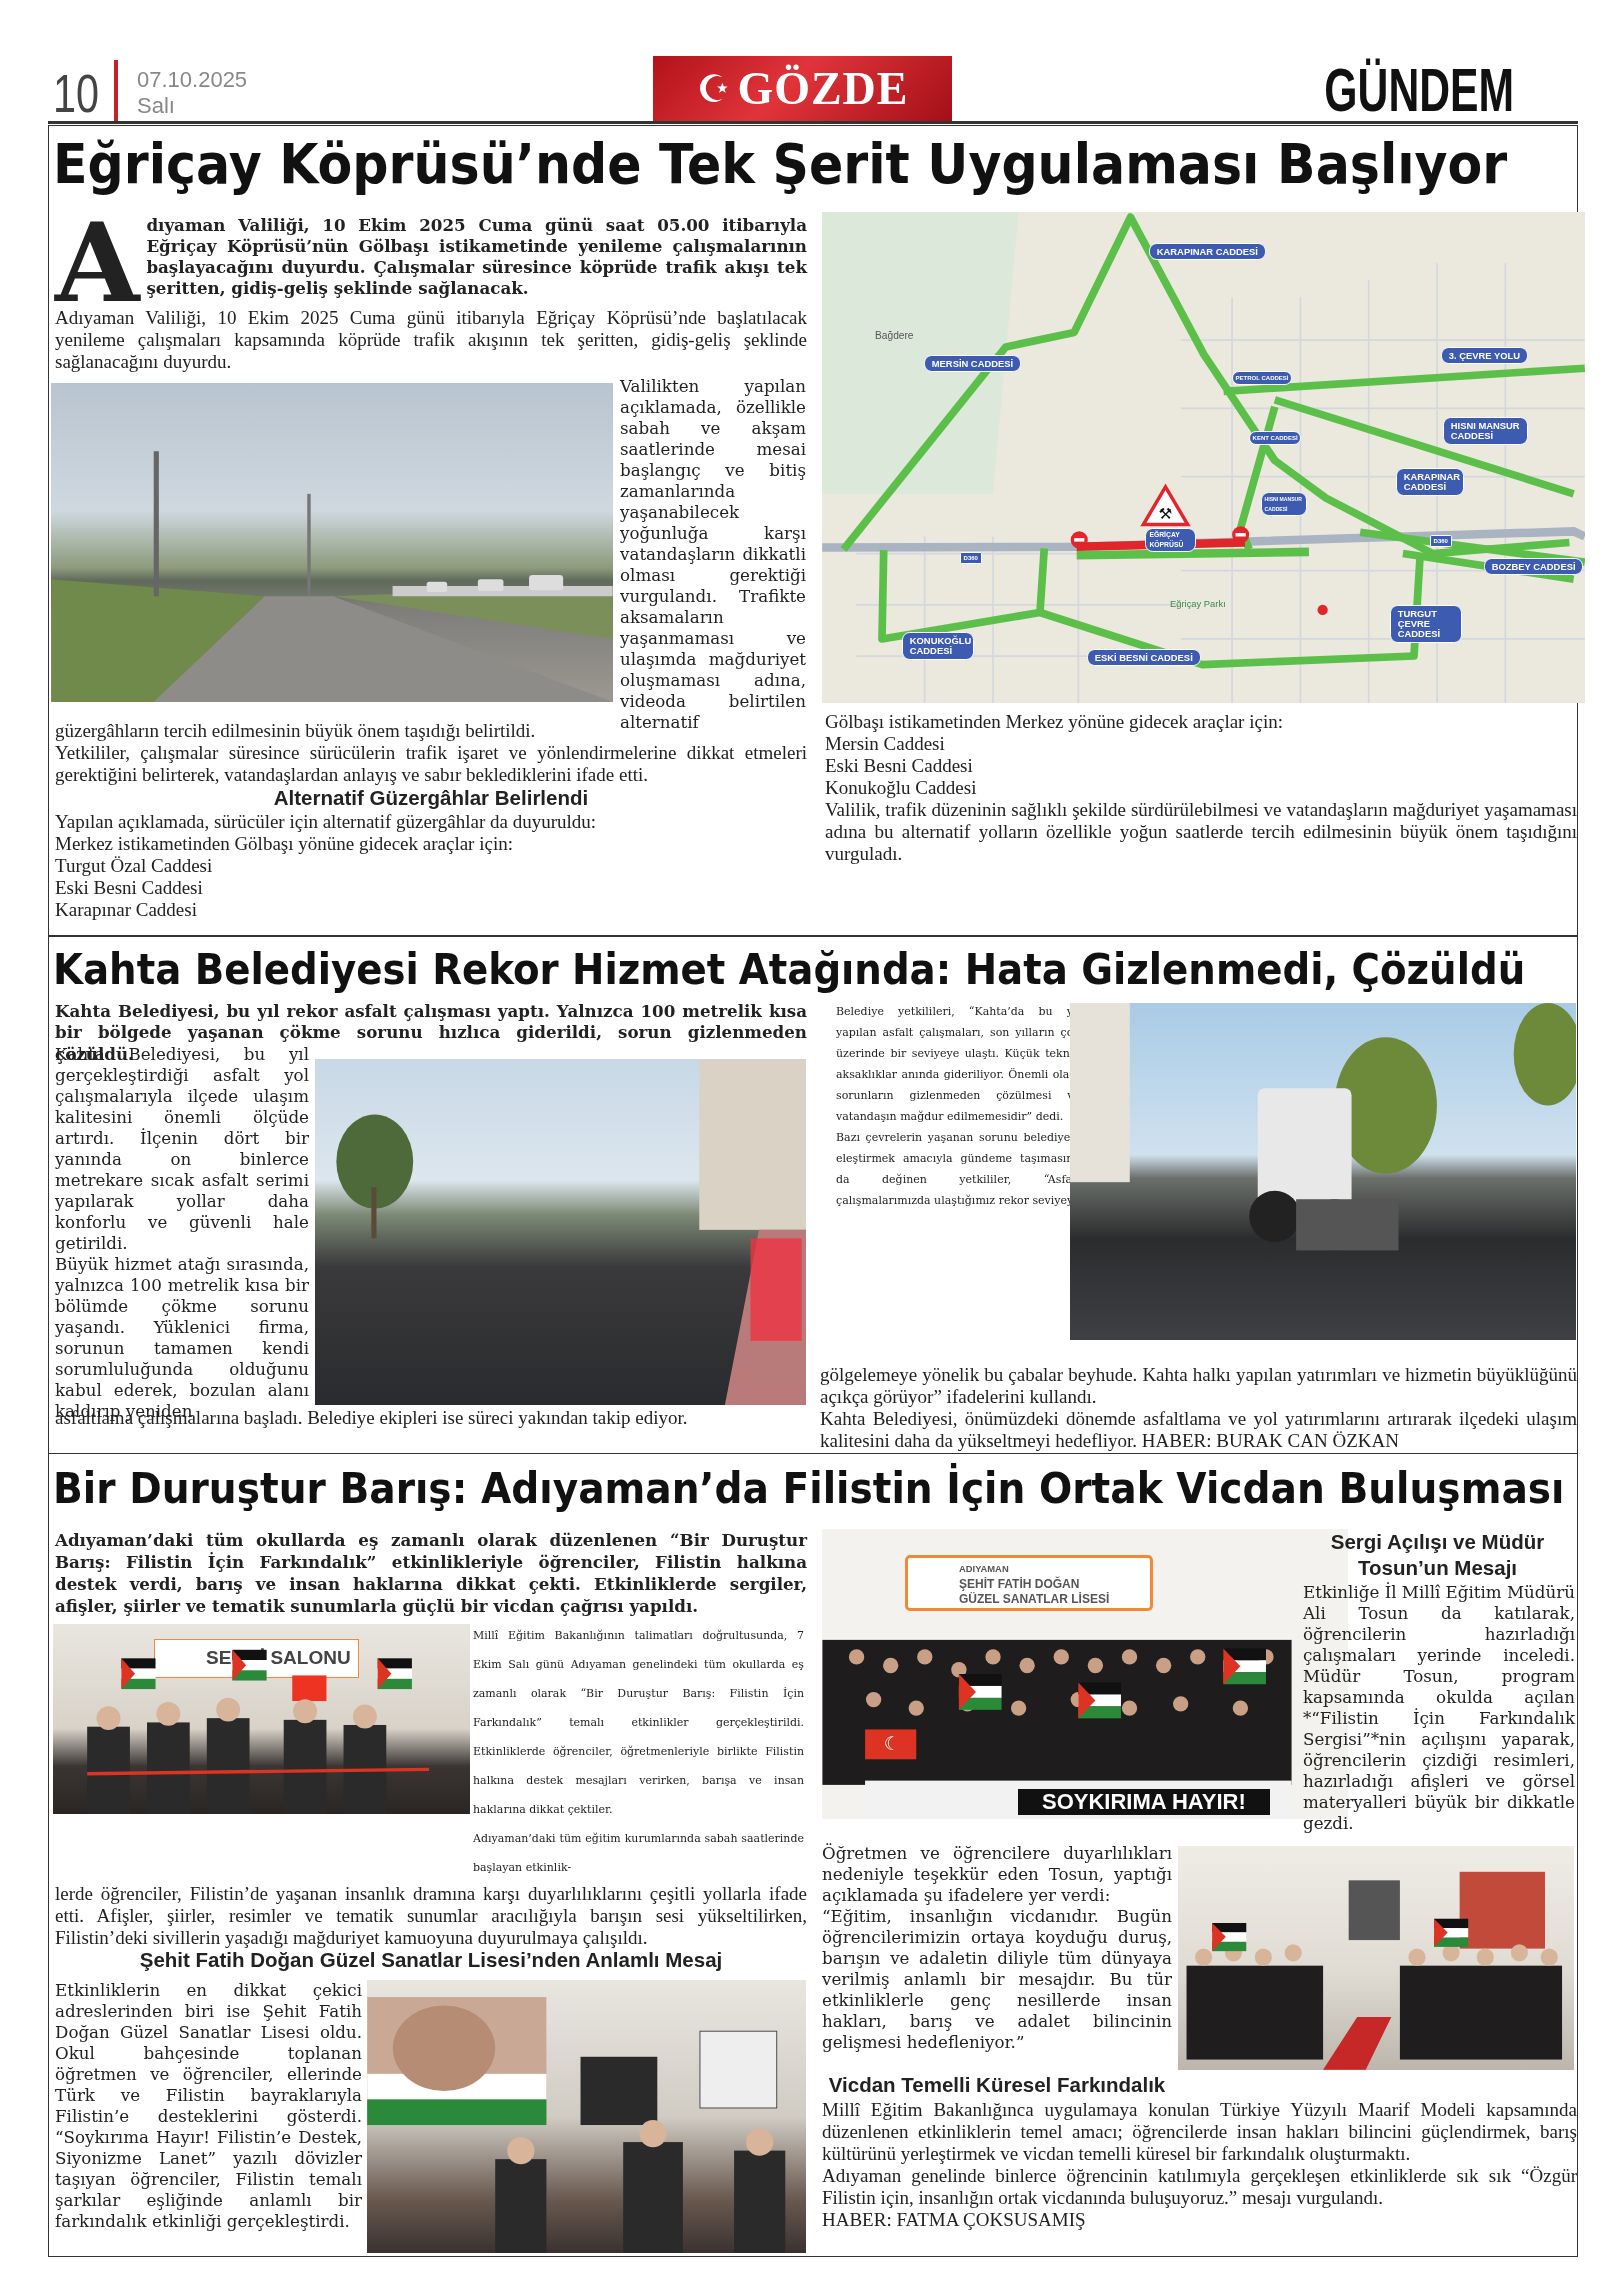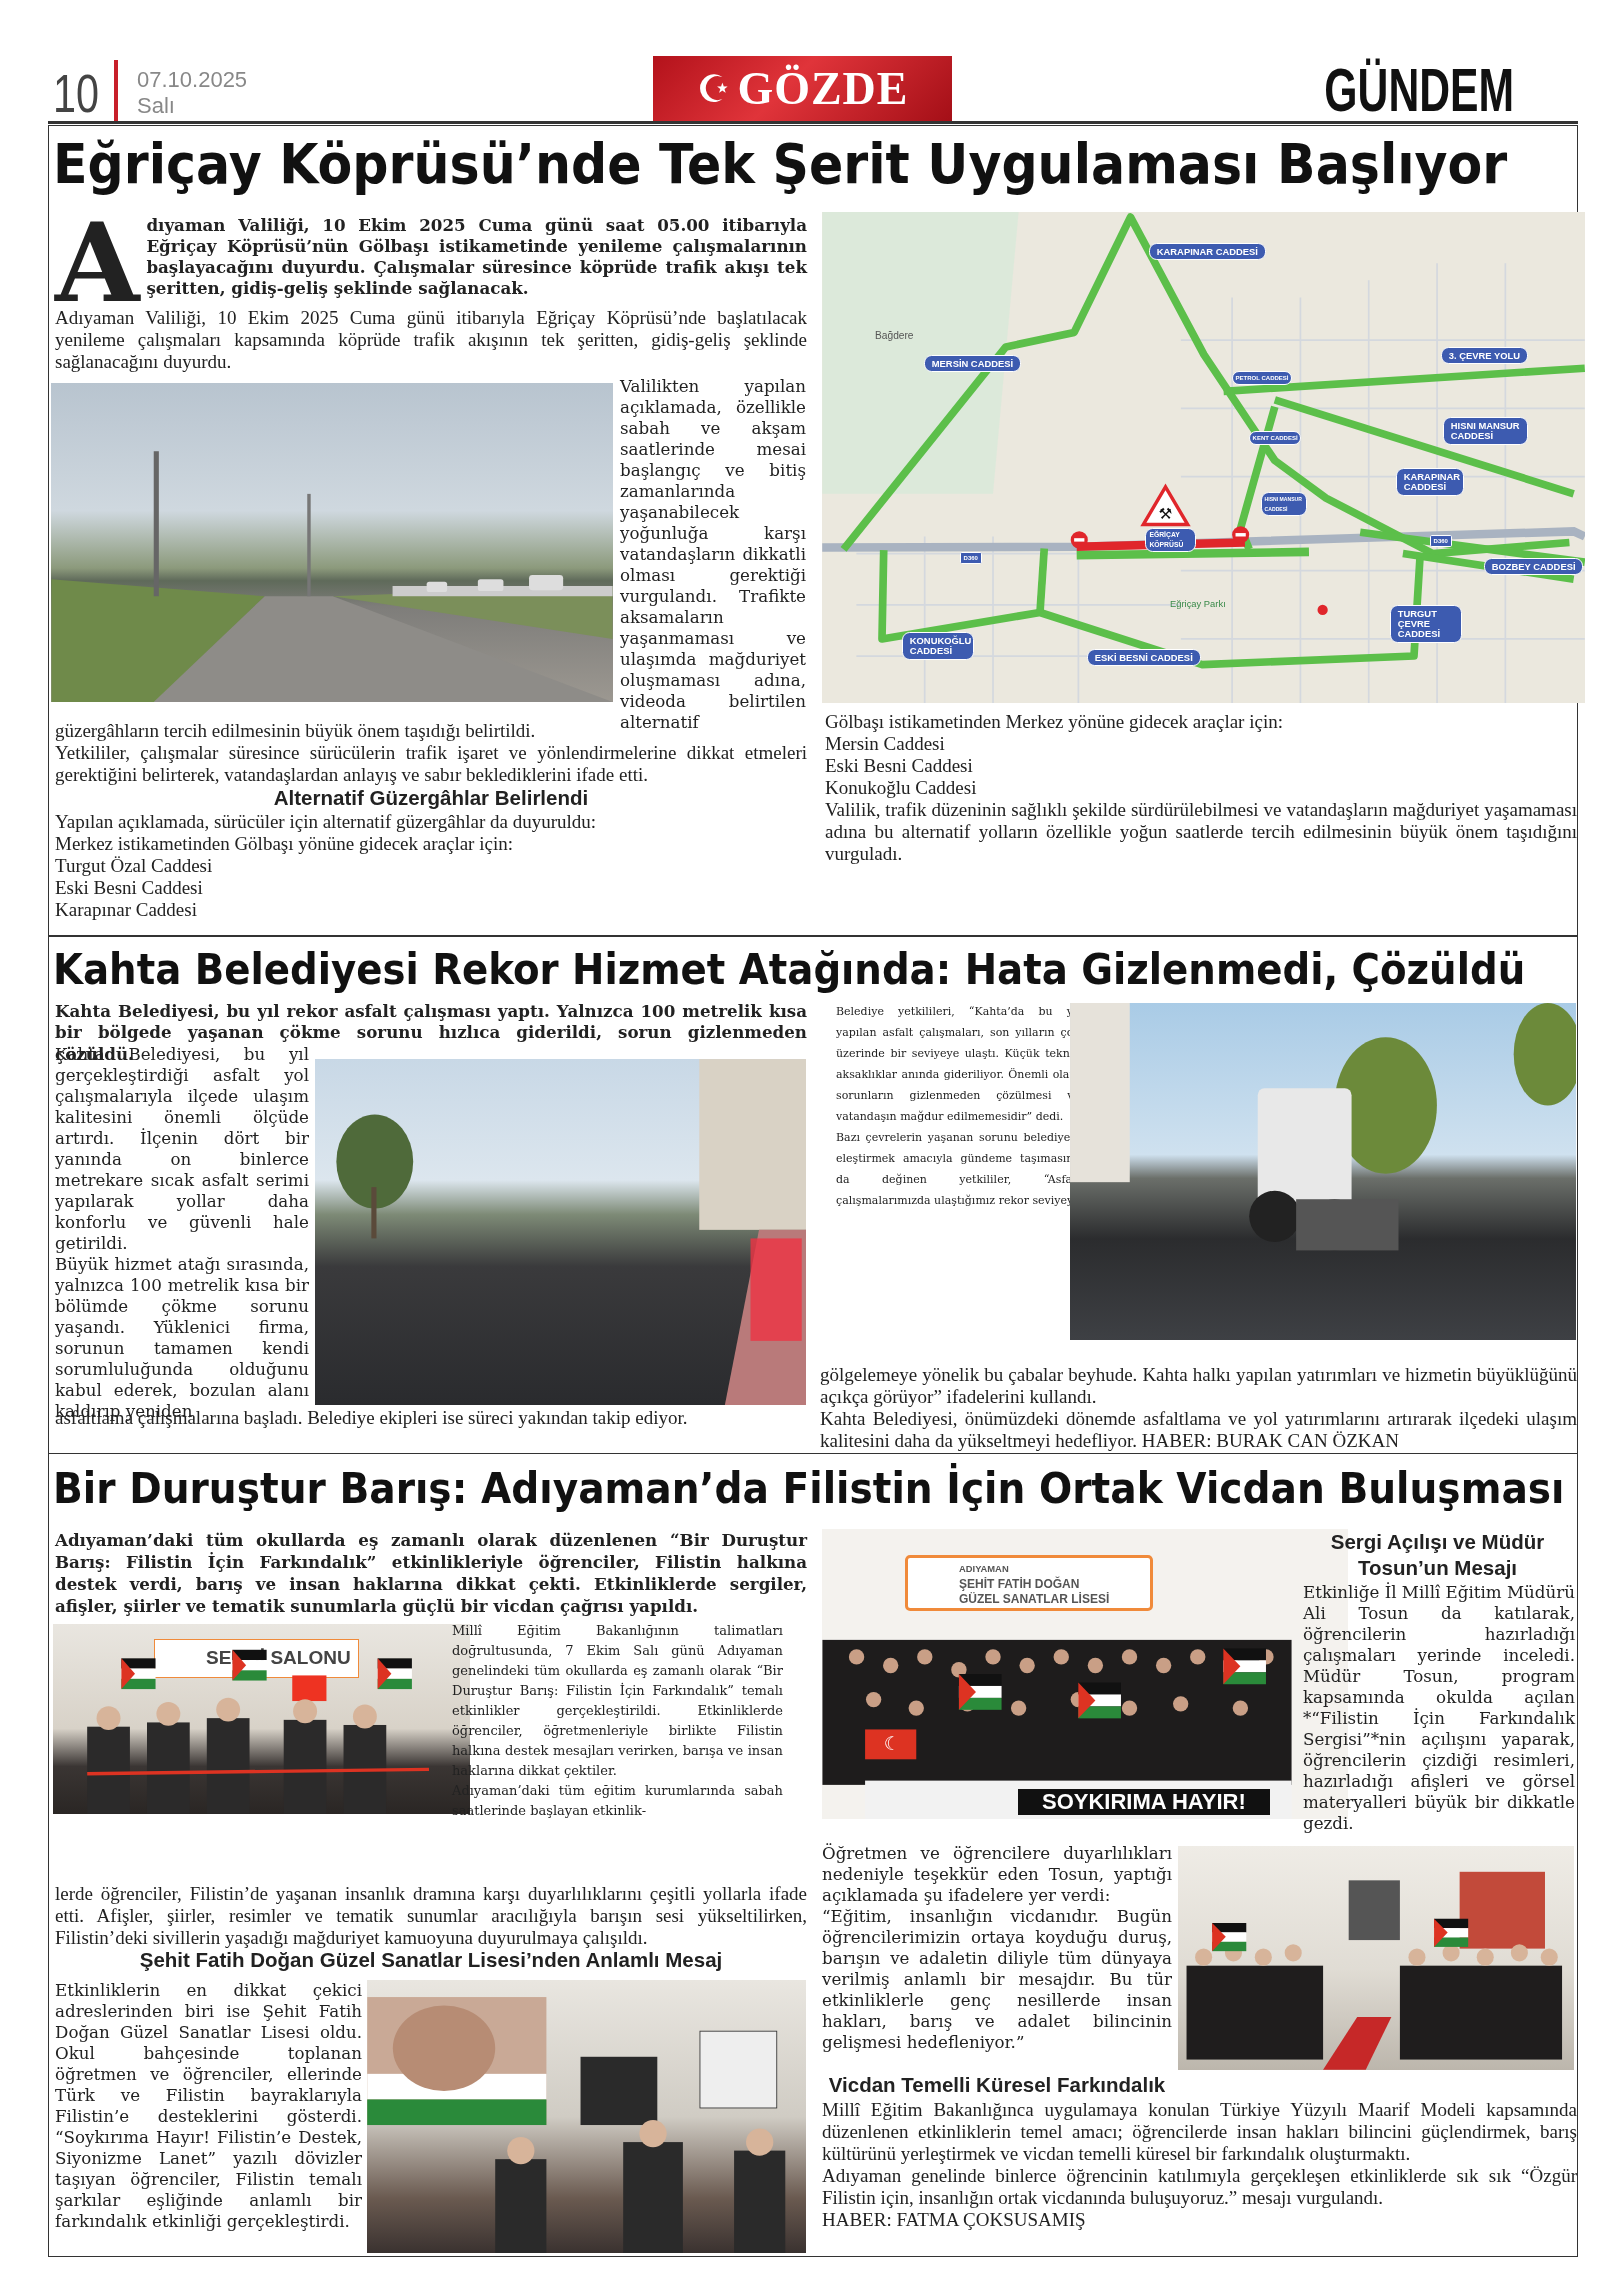--- a/index.html
+++ b/index.html
@@ -210,21 +210,21 @@
         <circle cx="65" cy="110" r="14"></circle>
         <circle cx="135" cy="105" r="14"></circle>
         <circle cx="205" cy="100" r="14"></circle>
         <circle cx="295" cy="102" r="14"></circle>
         <circle cx="365" cy="108" r="14"></circle>
       </g>
     <path d="M40,175 L440,170" stroke="#d32" stroke-width="4"></path>
   </svg>
 </div>
 
-<div class="abs p" style="left:452px;top:1621px;width:331px;font-size:13px;line-height:20px">
+<div class="abs p" style="left:473px;top:1621px;width:331px;font-size:11px;line-height:29px">
   <div>Millî Eğitim Bakanlığının talimatları doğrultusunda, 7 Ekim Salı günü Adıyaman genelindeki tüm okullarda eş zamanlı olarak “Bir Duruştur Barış: Filistin İçin Farkındalık” temalı etkinlikler gerçekleştirildi. Etkinliklerde öğrenciler, öğretmenleriyle birlikte Filistin halkına destek mesajları verirken, barışa ve insan haklarına dikkat çektiler.</div>
   <div>Adıyaman’daki tüm eğitim kurumlarında sabah saatlerinde başlayan etkinlik-</div>
 </div>
 <div class="abs pc" style="left:55px;top:1883px;width:752px;text-align:justify">lerde öğrenciler, Filistin’de yaşanan insanlık dramına karşı duyarlılıklarını çeşitli yollarla ifade etti. Afişler, şiirler, resimler ve tematik sunumlar aracılığıyla barışın sesi yükseltilirken, Filistin’deki sivillerin yaşadığı mağduriyet kamuoyuna duyurulmaya çalışıldı.</div>
 <div class="abs sub" style="left:55px;top:1948px;width:752px">Şehit Fatih Doğan Güzel Sanatlar Lisesi’nden Anlamlı Mesaj</div>
 <div class="abs p" style="left:55px;top:1980px;width:307px;font-size:16.7px;line-height:21px">Etkinliklerin en dikkat çekici adreslerinden biri ise Şehit Fatih Doğan Güzel Sanatlar Lisesi oldu. Okul bahçesinde toplanan öğretmen ve öğrenciler, ellerinde Türk ve Filistin bayraklarıyla Filistin’e desteklerini gösterdi. “Soykırıma Hayır! Filistin’e Destek, Siyonizme Lanet” yazılı dövizler taşıyan öğrenciler, Filistin temalı şarkılar eşliğinde anlamlı bir farkındalık etkinliği gerçekleştirdi.</div>
 
 <div class="abs photo" style="left:367px;top:1980px;width:439px;height:273px;background:linear-gradient(#e9e6e0,#d0ccc4 50%,#6a5a50 80%,#3a3230)">
   <svg width="439" height="273" viewBox="0 0 514 320">
     <rect x="0" y="20" width="210" height="150" fill="#c9a996"></rect>

